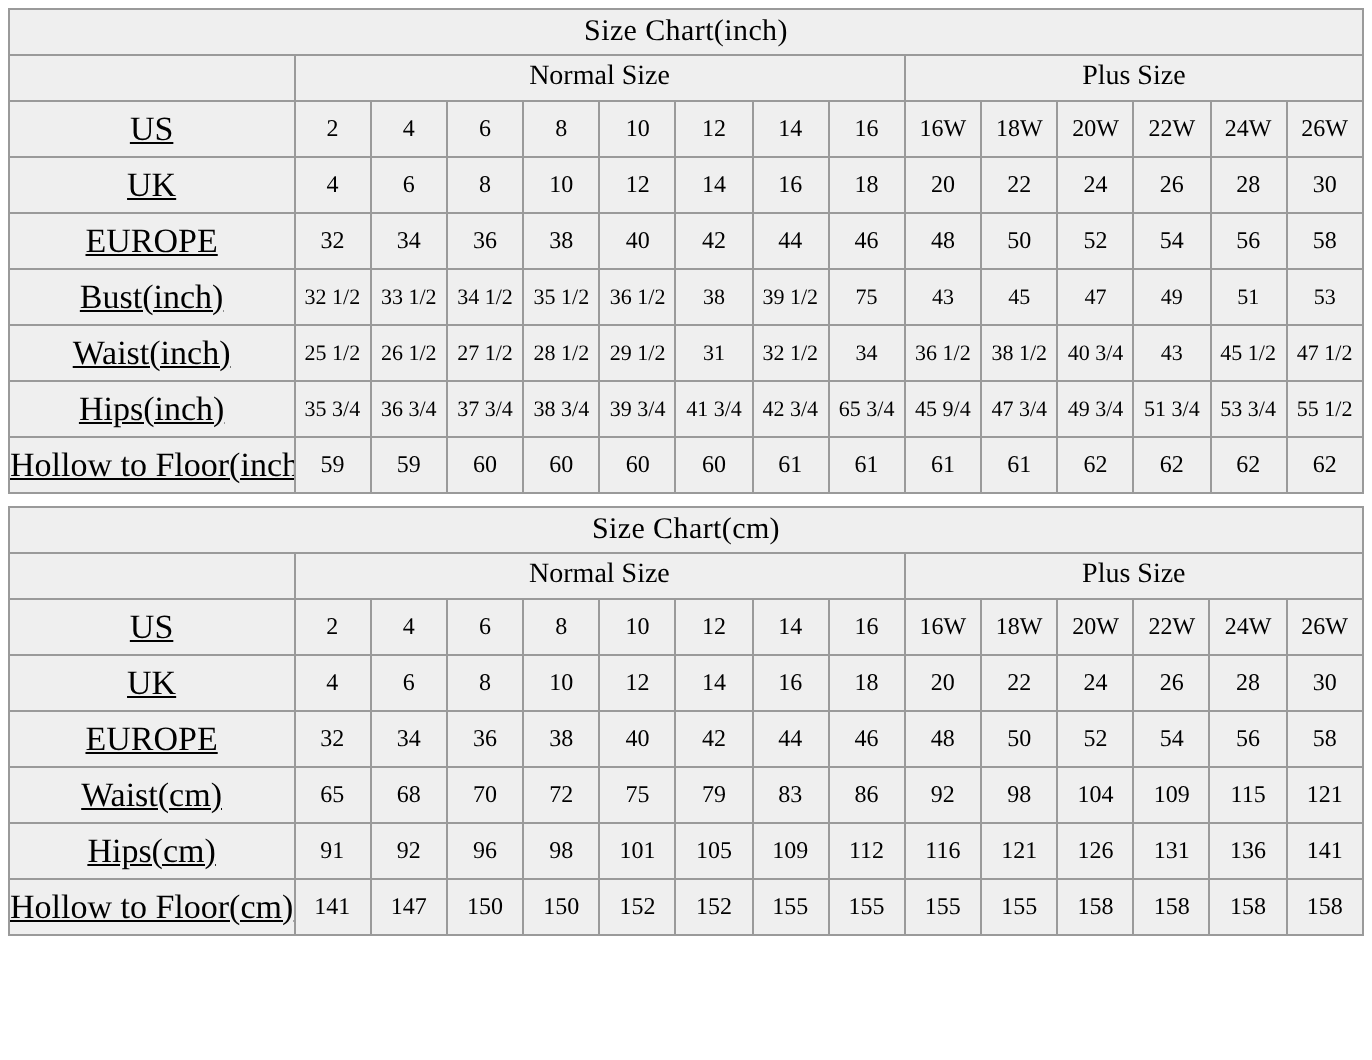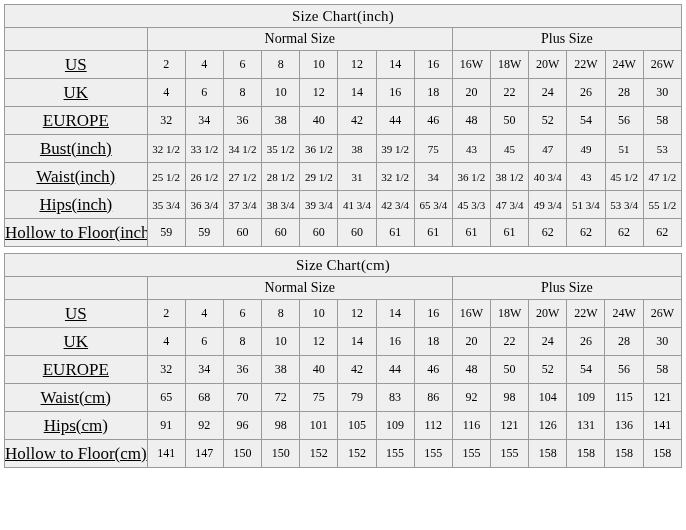--- a/index.html
+++ b/index.html
@@ -173,21 +173,21 @@
       <tr>
         <td class="rowlabel">Hips(inch)</td>
         <td class="datacell small">35 3/4</td>
         <td class="datacell small">36 3/4</td>
         <td class="datacell small">37 3/4</td>
         <td class="datacell small">38 3/4</td>
         <td class="datacell small">39 3/4</td>
         <td class="datacell small">41 3/4</td>
         <td class="datacell small">42 3/4</td>
         <td class="datacell small">65 3/4</td>
-        <td class="datacell small">45 3/3</td>
+        <td class="datacell small">45 9/4</td>
         <td class="datacell small">47 3/4</td>
         <td class="datacell small">49 3/4</td>
         <td class="datacell small">51 3/4</td>
         <td class="datacell small">53 3/4</td>
         <td class="datacell small">55 1/2</td>
       </tr>
       <tr>
         <td class="rowlabel">Hollow to Floor(inch)</td>
         <td class="datacell">59</td>
         <td class="datacell">59</td>

